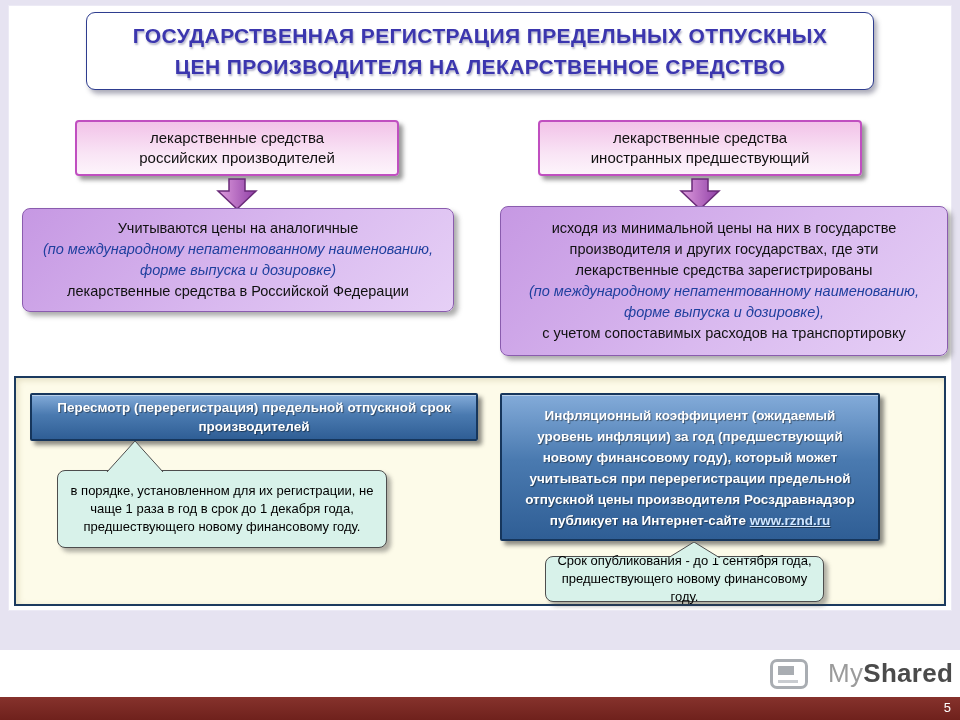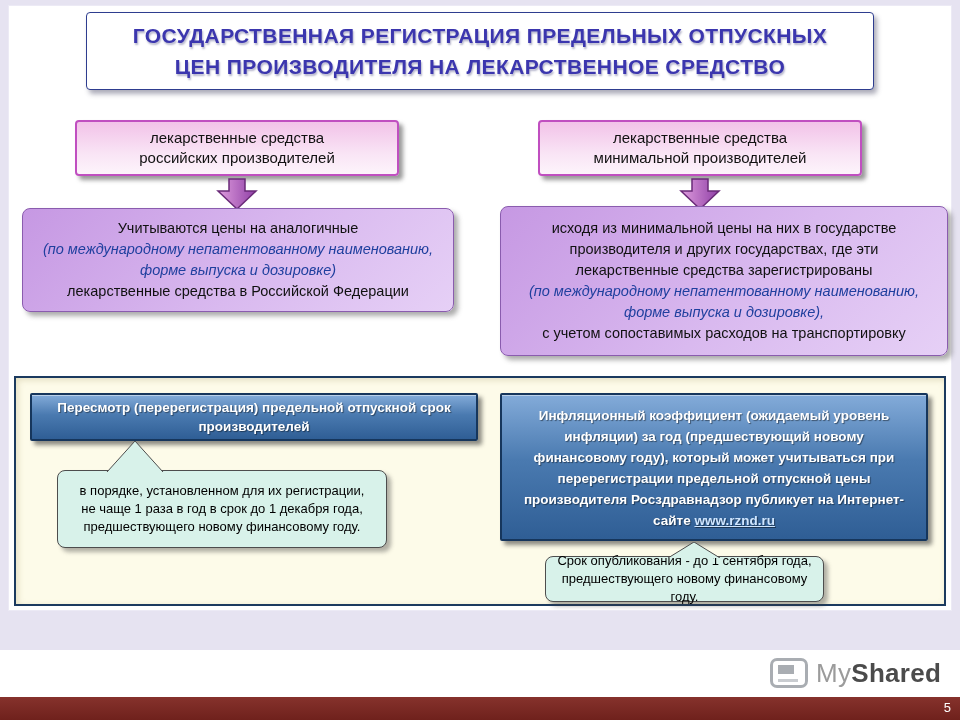--- a/index.html
+++ b/index.html
@@ -5,21 +5,21 @@
   * { margin:0; padding:0; box-sizing:border-box; }
   body { font-family:"Liberation Sans", sans-serif; background:#cfcbe2; }
 
   .slide { position:relative; width:960px; height:720px; background:#e6e3f1; overflow:hidden; }
 
   .main-bg { position:absolute; left:8px; top:5px; width:944px; height:606px;
              background:#ffffff; border:1px solid #eceaf5; }
 
   
   .title-box { position:absolute; left:86px; top:12px; width:788px; height:78px;
-               background:#ffffff; border:1px solid #2e3d8f; border-radius:4px;
+               background:#ffffff; border:1px solid #2e3d8f; border-radius:9px;
                box-shadow:3px 4px 5px rgba(70,70,100,0.45), inset 0 0 0 2px #fff;
                display:flex; flex-direction:column; justify-content:center; align-items:center; }
   .title-box div { font-size:21px; font-weight:bold; color:#3b36ae; letter-spacing:0.4px;
                    line-height:31px; text-shadow:1px 2px 2px rgba(90,90,140,0.45); }
 
   
   .pink-box { position:absolute; width:324px; height:56px; border:2px solid #c04fc0; border-radius:4px;
               background:linear-gradient(180deg,#f2c2e8 0%, #f9e4f5 60%, #fdf4fb 100%);
               box-shadow:4px 4px 4px rgba(70,70,70,0.55);
               display:flex; flex-direction:column; justify-content:center; align-items:center; }
@@ -44,35 +44,35 @@
            background:#fdfbe9; border:2px solid #1b3a5f;
            box-shadow:inset 2px 2px 6px rgba(180,170,120,0.35); }
 
   .blue-box { position:absolute; border:2px solid #16365c; border-radius:2px;
               background:linear-gradient(180deg,#83abd9 0%, #4a7ab0 45%, #2f5e95 100%);
               box-shadow:4px 4px 4px rgba(30,30,30,0.5), inset 0 1px 0 rgba(255,255,255,0.45);
               color:#ffffff; font-weight:bold; text-align:center;
               display:flex; flex-direction:column; justify-content:center;
               text-shadow:1px 1px 1px rgba(0,0,0,0.45); }
   .blue-left  { left:30px;  top:393px; width:448px; height:48px; font-size:13.5px; line-height:19px; padding:4px 12px; }
-  .blue-right { left:500px; top:393px; width:428px; height:148px; font-size:13.5px; line-height:21px; padding:10px 20px; display:block; }
+  .blue-right { left:500px; top:393px; width:380px; height:148px; font-size:13.5px; line-height:21px; padding:10px 20px; display:block; }
   .blue-right .inner { display:inline; }
   .link { color:#cfe6ff; text-decoration:underline; cursor:pointer; }
 
   .callout { position:absolute; background:#d8f2ea; border:1px solid #4d4d4d; border-radius:8px;
              box-shadow:4px 4px 4px rgba(60,60,60,0.4);
              color:#000; font-size:13px; line-height:18px; text-align:center;
              display:flex; align-items:center; justify-content:center; }
-  .callout-left  { left:57px;  top:470px; width:330px; height:78px; padding:4px 21px;align-items:center; }
+  .callout-left  { left:57px;  top:470px; width:330px; height:78px; padding:4px 12px;align-items:center; }
   .callout-right { left:545px; top:556px; width:279px; height:46px; padding:4px 10px; }
   .pointer { position:absolute; }
 
   
   .logo-band { position:absolute; left:0; top:650px; width:960px; height:47px; background:#ffffff; }
-  .logo { position:absolute; left:770px; top:8px; display:flex; cursor:pointer; }
+  .logo { position:absolute; left:770px; top:8px; display:flex; align-items:center; cursor:pointer;gap:12px; }
   .logo-icon { position:relative; width:38px; height:30px; border:3px solid #a9adb2; border-radius:7px;
                background:#fff; margin-right:8px; display:inline-block; }
   .logo-icon::before { content:""; position:absolute; left:5px; top:4px; width:16px; height:9px; background:#a9adb2; }
   .logo-icon::after  { content:""; position:absolute; left:5px; bottom:3px; width:20px; height:3px; background:#c9ccd0; }
   .logo-text { font-size:26px; letter-spacing:0.3px; }
   .logo-my { color:#9b9b9b; font-weight:400; }
   .logo-shared { color:#4b4b4b; font-weight:700; }
 
   .footer { position:absolute; left:0; top:697px; width:960px; height:23px;
             background:linear-gradient(180deg,#86322c 0%, #6f211c 100%); }
@@ -90,21 +90,21 @@
     <div>ЦЕН ПРОИЗВОДИТЕЛЯ НА ЛЕКАРСТВЕННОЕ СРЕДСТВО</div>
   </div>
 
   <div class="pink-box pink-left">
     <div>лекарственные средства</div>
     <div>российских производителей</div>
   </div>
 
   <div class="pink-box pink-right">
     <div>лекарственные средства</div>
-    <div>минимальной производителей</div>
+    <div>иностранных предшествующий</div>
   </div>
 
   <svg class="arrow" style="left:215px;top:178px" width="44" height="32" viewBox="0 0 44 32">
     <defs>
         <linearGradient id="ag1" x1="0" y1="0" x2="1" y2="0">
       <stop offset="0" stop-color="#de9cdd"></stop>
           <stop offset="1" stop-color="#8f3fa6"></stop>
     </linearGradient>
       </defs>
     <path d="M14,1 L30,1 L30,13 L41,13 L22,31 L3,13 L14,13 Z" fill="url(#ag1)" stroke="#6a2a78" stroke-width="1.5"></path>

